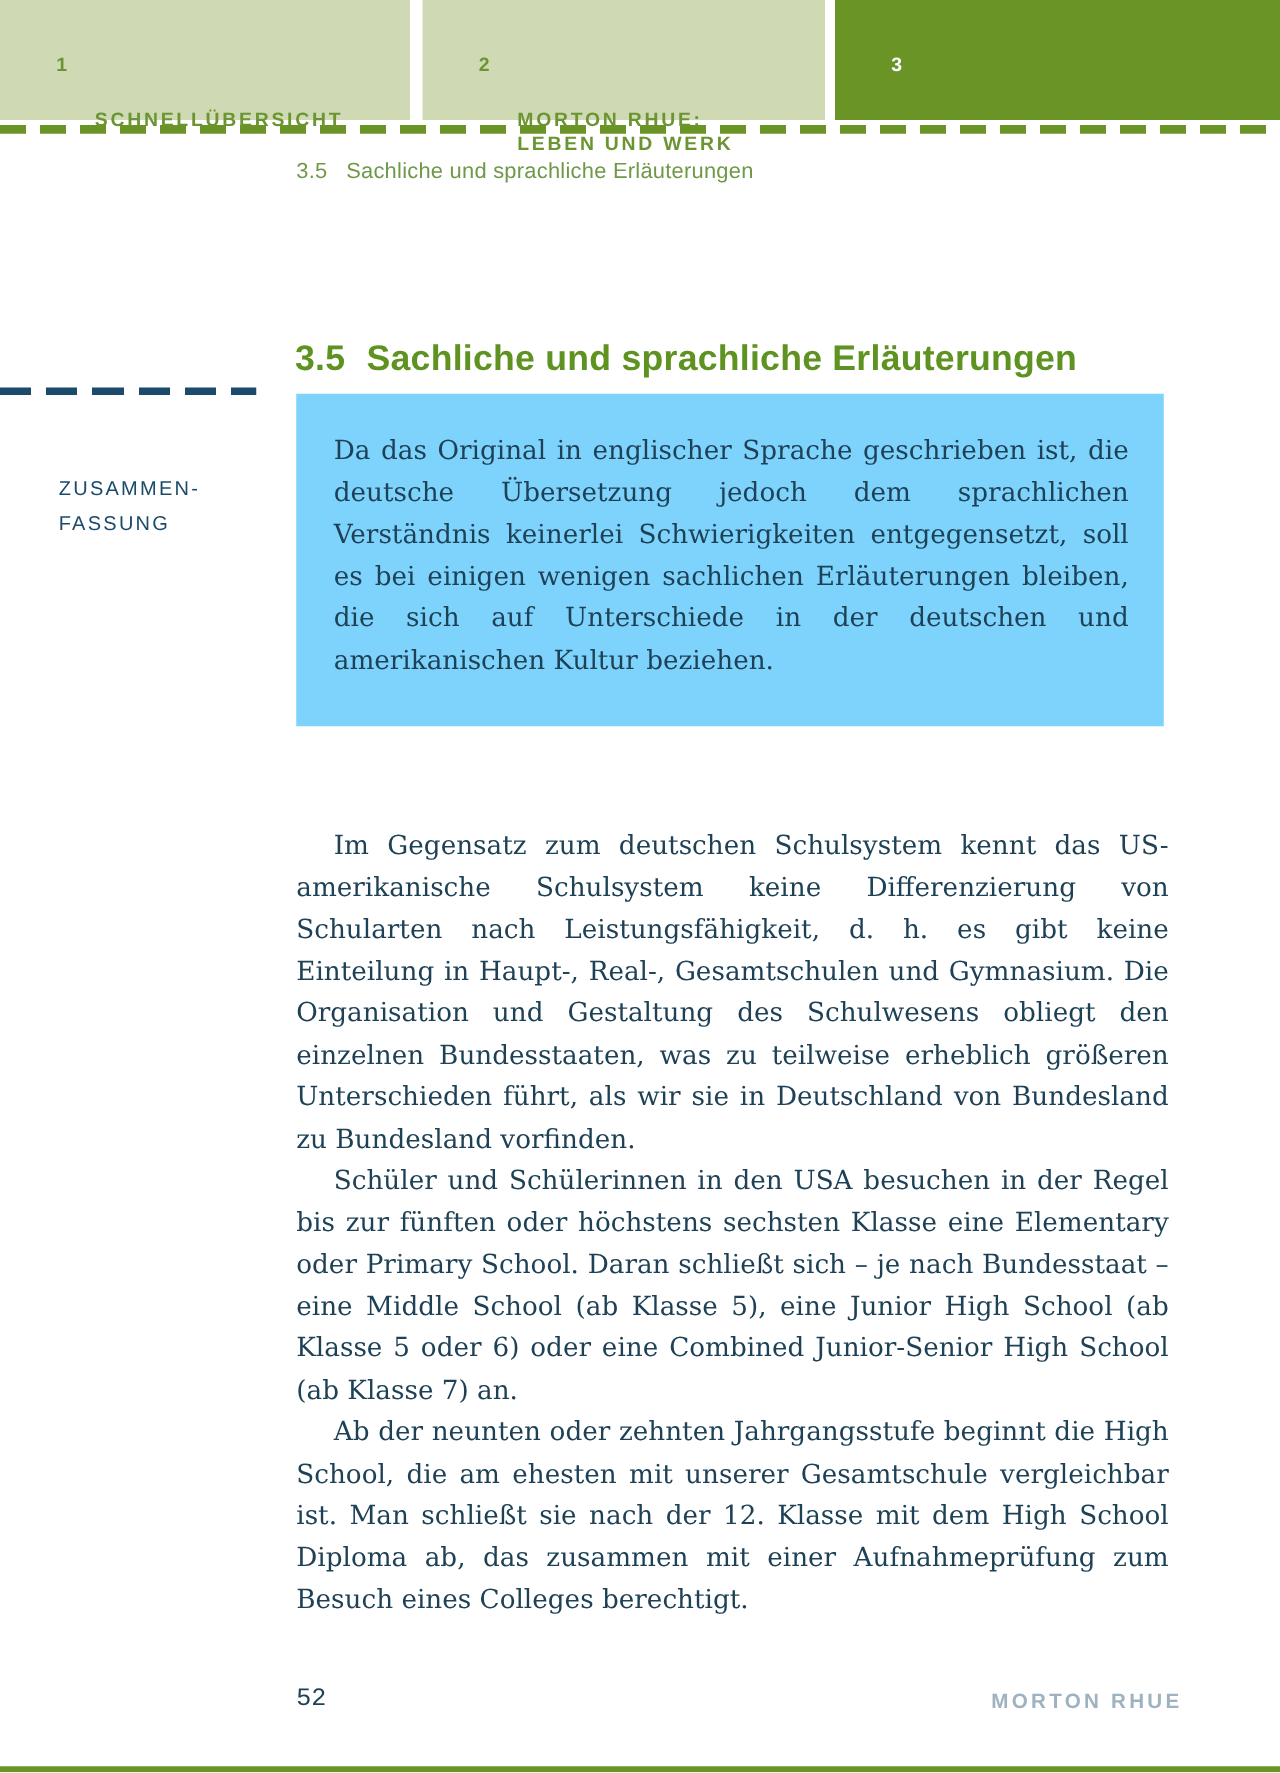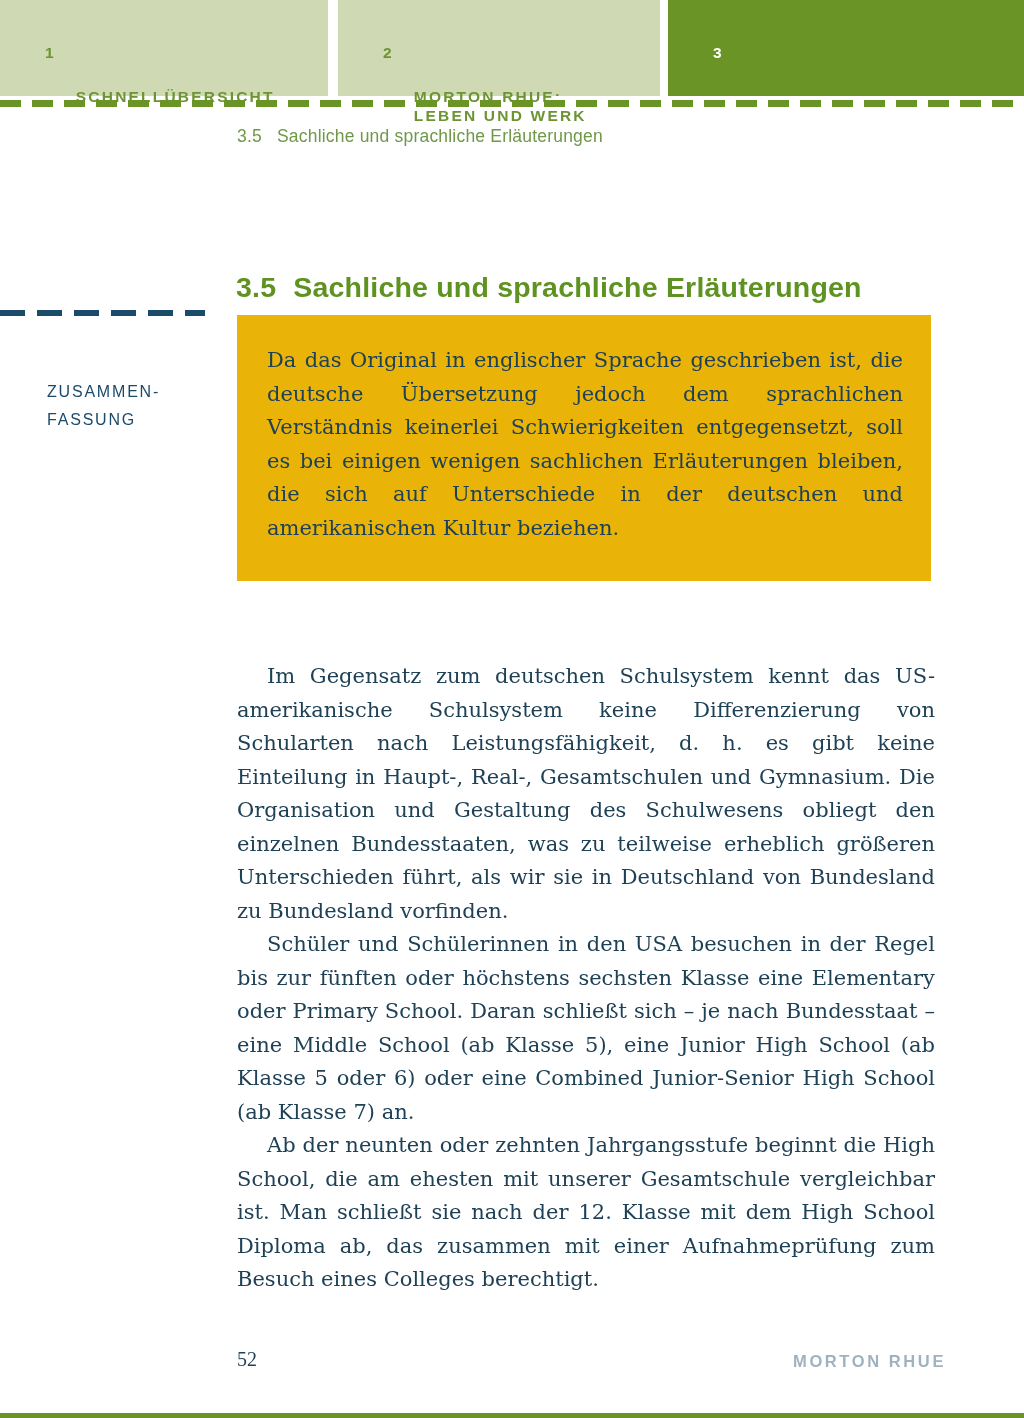--- a/index.html
+++ b/index.html
@@ -55,21 +55,21 @@
     letter-spacing:1.8px;line-height:28px;
   }
   .margin-note{
     position:absolute;left:47px;top:1100px;width:170px;
     color:#1b4a6b;font-size:17px;line-height:25.5px;letter-spacing:.2px;
   }
 
   
   .summary-box{
     position:absolute;left:237px;top:315px;width:694px;height:266px;
-    background:#eab308;box-sizing:border-box;
+    background:#7dd3fc;box-sizing:border-box;
     padding:29px 28px 0 30px;
   }
   .summary-box p{
     margin:0;
     font-family:"DejaVu Serif","Liberation Serif",serif;
     font-size:21px;line-height:33.5px;color:#1e4156;
     text-align:justify;
   }
 
   
@@ -81,21 +81,21 @@
     position:absolute;left:237px;top:660px;width:698px;
     font-family:"DejaVu Serif","Liberation Serif",serif;
     font-size:21px;line-height:33.5px;color:#1e4156;
     text-align:justify;
   }
   .body-text p{margin:0;text-indent:30px;}
 
   
   .page-number{
     position:absolute;left:237px;top:1348px;
-    font-family:Liberation Serif, serif;
+    font-family:Liberation Mono, monospace;
     font-size:20px;color:#1e4156;
   }
   .footer-title{
     position:absolute;right:78px;top:1352px;
     color:#9fb2c0;font-size:16.5px;font-weight:bold;letter-spacing:2.6px;
   }
   .bottom-bar{
     position:absolute;left:0;bottom:0;width:1024px;height:5px;
     background:#6b9427;
   }

